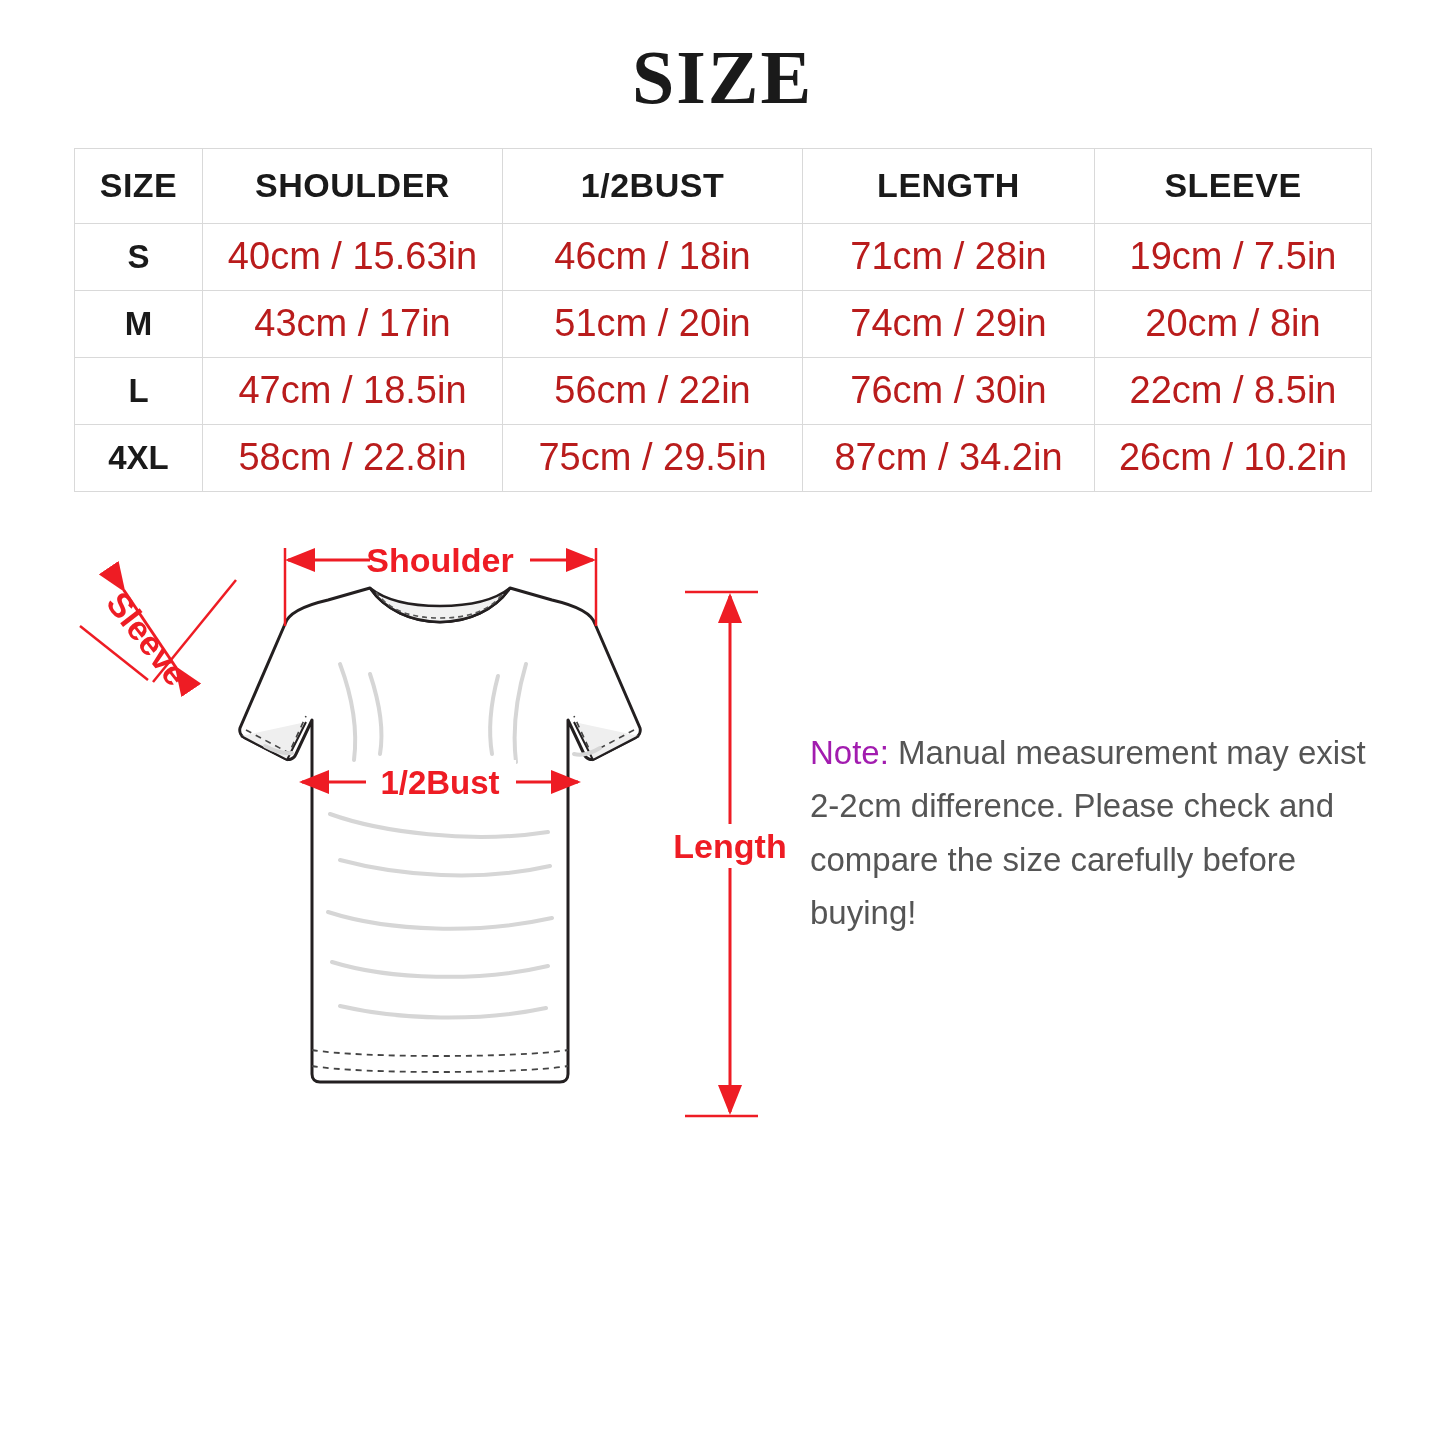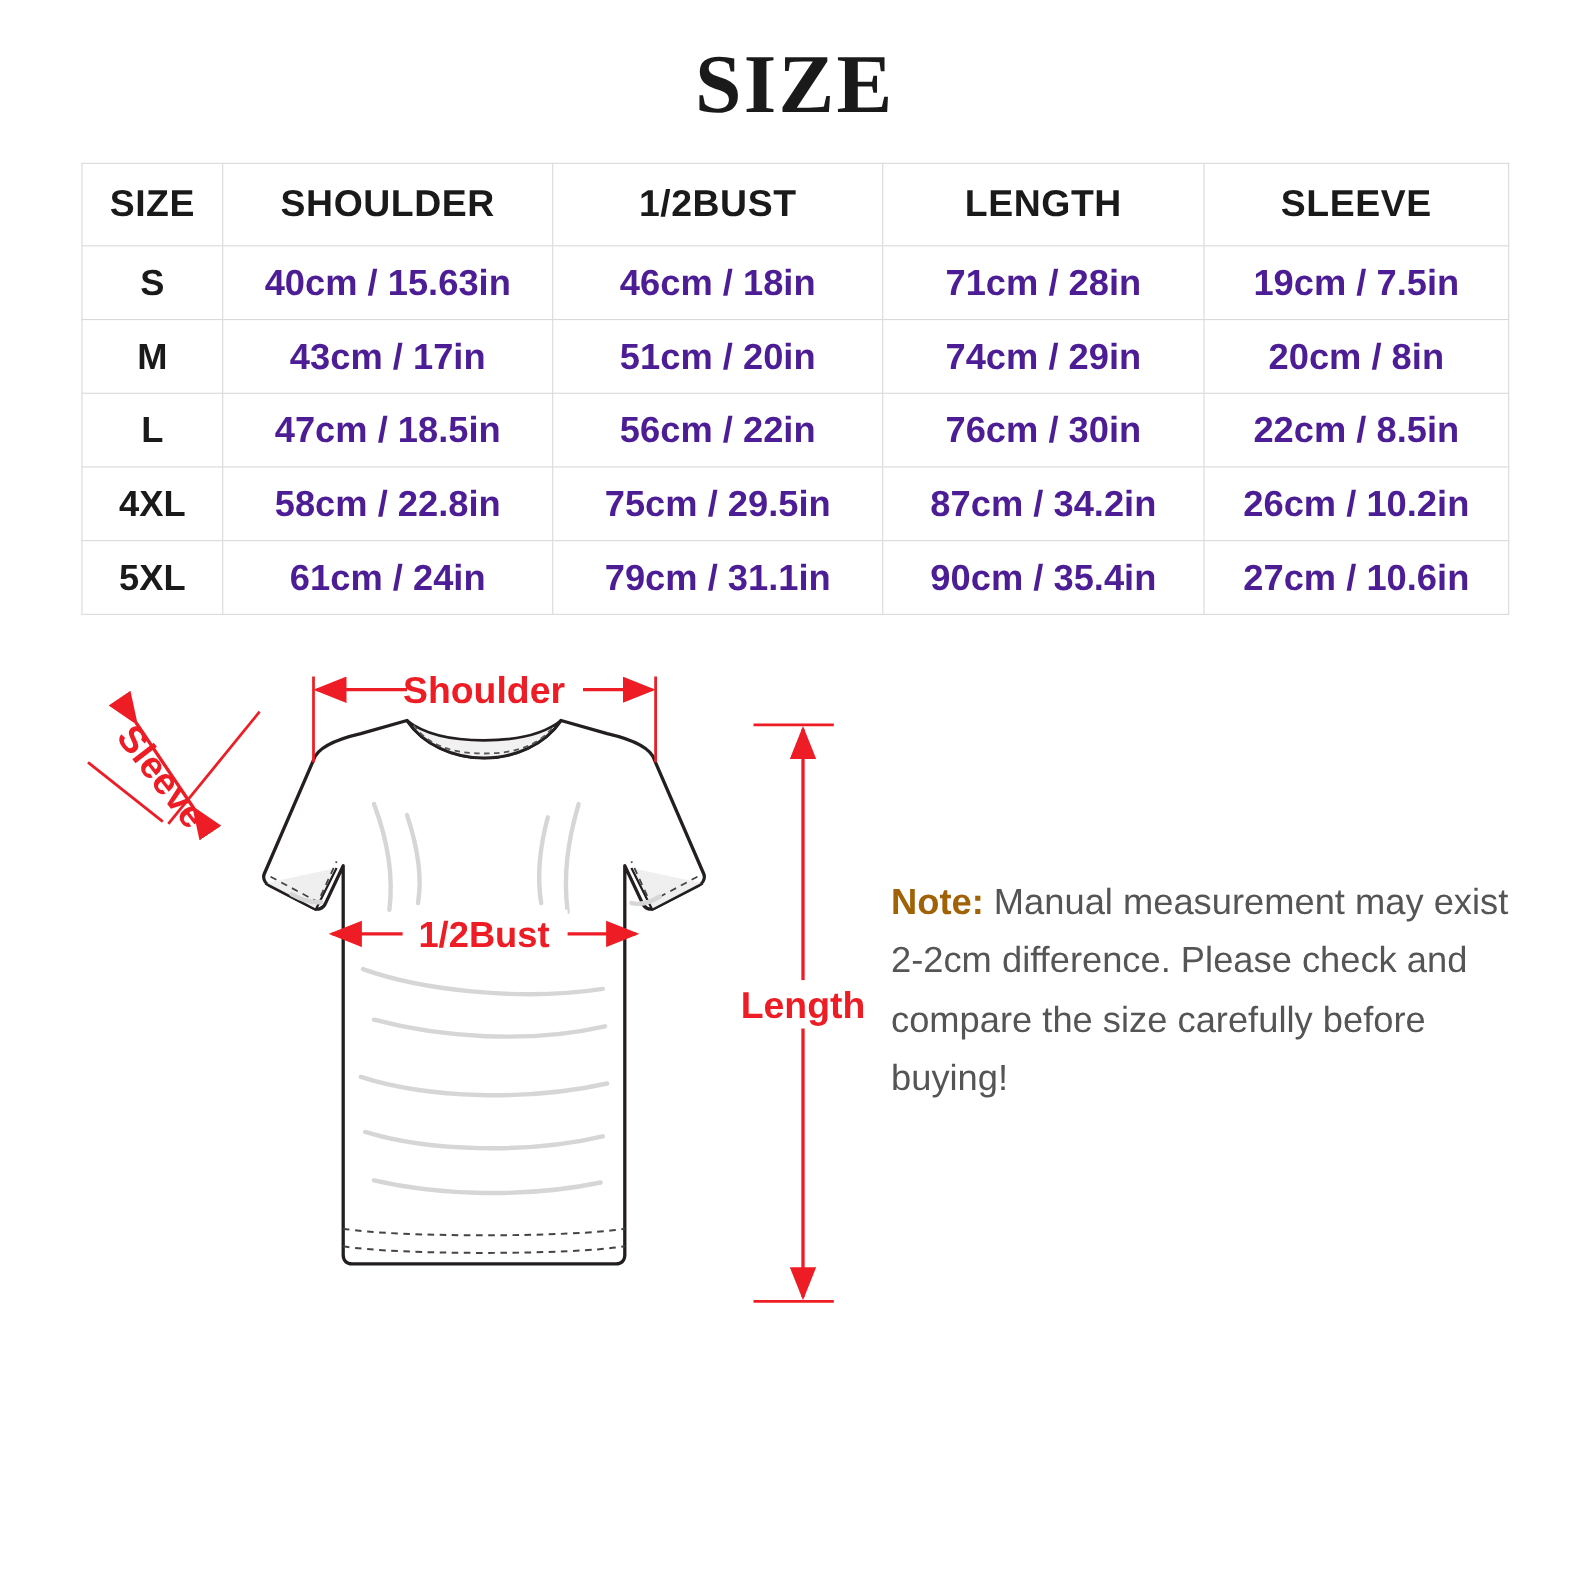--- a/index.html
+++ b/index.html
@@ -45,23 +45,23 @@
   }
   table.size-table thead th {
     height: 72px;
     font-size: 34px;
     font-weight: 700;
     color: #1a1a1a;
     letter-spacing: 0.5px;
   }
   table.size-table tbody td {
     height: 64px;
-    font-size: 33px;
-    color: #4c1d95;
-    font-weight: 700;
+    font-size: 38px;
+    color: #b91c1c;
+    font-weight: 400;
   }
   table.size-table tbody td.size-col {
     font-weight: 700;
     color: #1a1a1a;
     font-size: 33px;
   }
   col.c-size   { width: 128px; }
   col.c-shoul  { width: 300px; }
   col.c-bust   { width: 300px; }
   col.c-length { width: 292px; }
@@ -85,22 +85,22 @@
   .note {
     position: absolute;
     left: 810px;
     top: 212px;
     width: 580px;
     font-size: 33px;
     line-height: 1.62;
     color: #555;
   }
   .note b {
-    color: #a16207;
-    font-weight: 700;
+    color: #a21caf;
+    font-weight: 400;
   }
 </style>
 </head>
 <body>
 
 <h1 class="title">SIZE</h1>
 
 <div class="table-wrap">
   <table class="size-table">
     <colgroup>
@@ -140,27 +140,20 @@
         <td>56cm / 22in</td>
         <td>76cm / 30in</td>
         <td>22cm / 8.5in</td>
       </tr>
       <tr>
         <td class="size-col">4XL</td>
         <td>58cm / 22.8in</td>
         <td>75cm / 29.5in</td>
         <td>87cm / 34.2in</td>
         <td>26cm / 10.2in</td>
-      </tr>
-      <tr>
-        <td class="size-col">5XL</td>
-        <td>61cm / 24in</td>
-        <td>79cm / 31.1in</td>
-        <td>90cm / 35.4in</td>
-        <td>27cm / 10.6in</td>
       </tr>
     </tbody>
   </table>
 </div>
 
 <div class="lower">
 
   <svg class="diagram" viewBox="0 0 780 660">
     <defs>
       <marker id="arrR" markerWidth="10" markerHeight="8" refX="9" refY="4" orient="auto">

